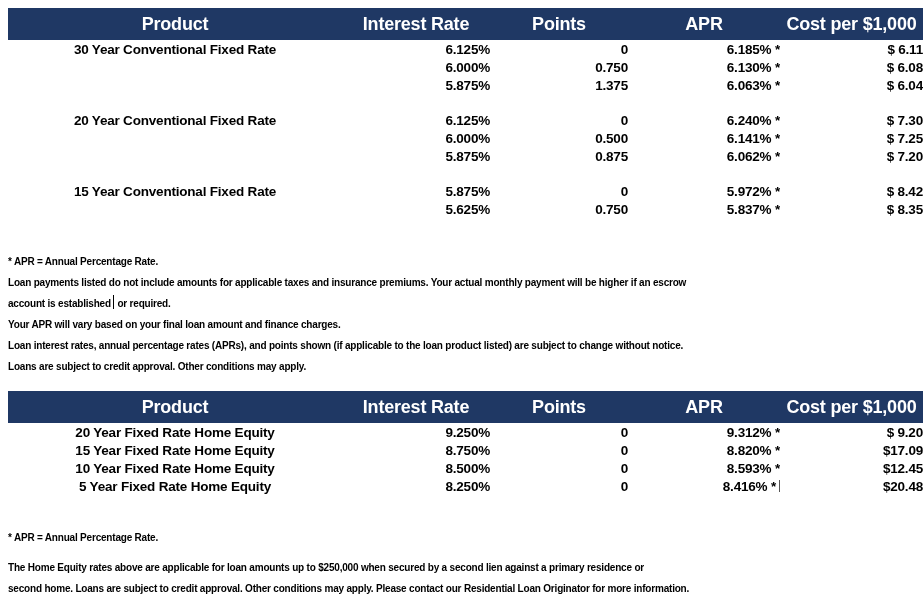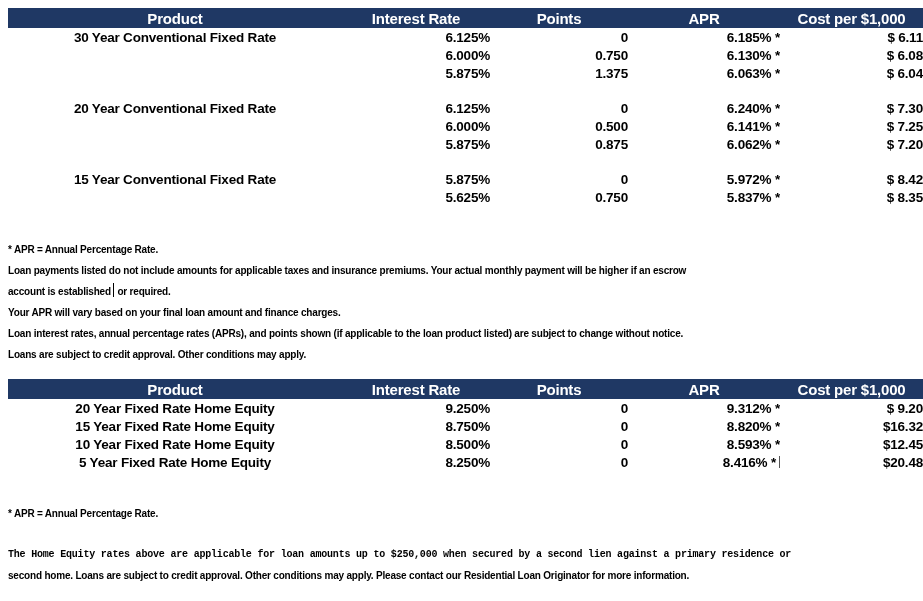--- a/index.html
+++ b/index.html
@@ -18,38 +18,38 @@
   }
   col.c-product{width:334px;}
   col.c-rate{width:148px;}
   col.c-points{width:138px;}
   col.c-apr{width:152px;}
   col.c-cost{width:143px;}
   table.rates thead th{
     background:var(--header-bg,#1f3864);
     color:var(--header-text,#ffffff);
     font-weight:bold;text-align:center;
-    height:20px;padding:0 2px;font-size:15px;
+    height:32px;padding:0 2px;font-size:18px;
   }
   table.rates td{
     height:18px;padding:0;vertical-align:middle;
     font-weight:bold;white-space:nowrap;overflow:hidden;
   }
   td.col-product{text-align:center;padding-left:2px;}
   td.col-rate,td.col-points,td.col-apr{text-align:right;}
   td.col-cost{text-align:right;padding-left:48px;}
   tr.spacer td{height:17px;}
 
   
   .notes{font-size:10px;line-height:21px;letter-spacing:-0.2px;width:907px;}
   .notes .note-line{display:block;white-space:nowrap;}
   .notes-mortgage{margin-top:33px;}
   .table-home-equity{margin-top:14px;}
   .notes-home-equity{margin-top:32px;}
-  .notes-home-equity .para2{margin-top:20px;font-family:Liberation Mono, monospace;}
+  .notes-home-equity .para2{margin-top:9px;}
 
   
   .caret{
     display:inline-block;width:1px;height:14px;background:#000;
     vertical-align:-2px;margin:0 1px 0 2px;
   }
   .table-caret{
     display:inline-block;width:1px;height:12px;background:#555;
     vertical-align:-1px;margin-left:3px;
   }
@@ -174,21 +174,21 @@
           <td class="col-rate">9.250%</td>
           <td class="col-points">0</td>
           <td class="col-apr">9.312% *</td>
           <td class="col-cost">$ 9.20</td>
         </tr>
         <tr>
           <td class="col-product">15 Year Fixed Rate Home Equity</td>
           <td class="col-rate">8.750%</td>
           <td class="col-points">0</td>
           <td class="col-apr">8.820% *</td>
-          <td class="col-cost">$16.32</td>
+          <td class="col-cost">$17.09</td>
         </tr>
         <tr>
           <td class="col-product">10 Year Fixed Rate Home Equity</td>
           <td class="col-rate">8.500%</td>
           <td class="col-points">0</td>
           <td class="col-apr">8.593% *</td>
           <td class="col-cost">$12.45</td>
         </tr>
         <tr>
           <td class="col-product">5 Year Fixed Rate Home Equity</td>

